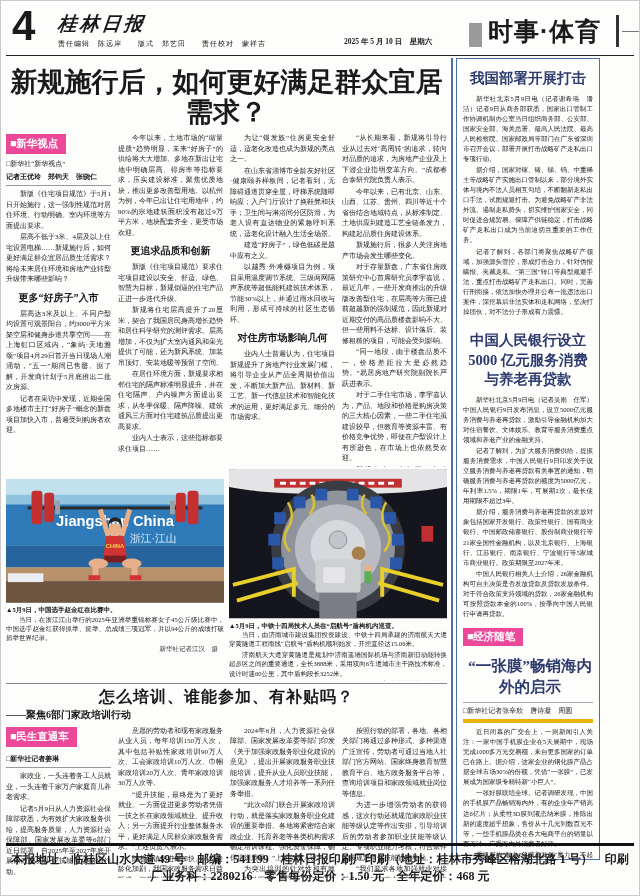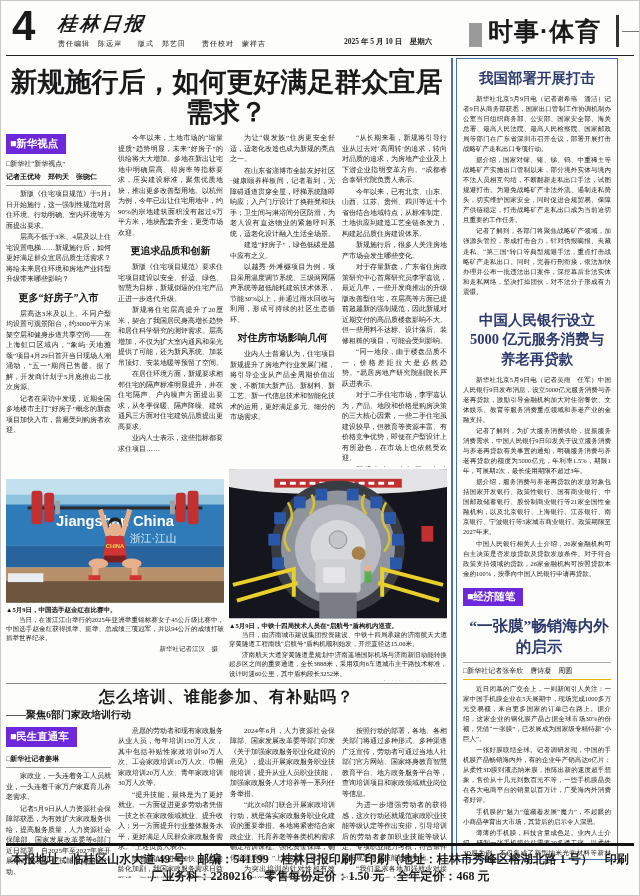--- a/index.html
+++ b/index.html
@@ -15,29 +15,29 @@
   .staff{position:absolute;left:52px;top:32px;font-size:7px;letter-spacing:1px;color:#111;}
   .dateline{position:absolute;left:338px;top:30px;font-size:7.5px;font-weight:bold;}
   .graybox{position:absolute;left:463px;top:16px;width:13px;height:24px;background:#9a9a9a;}
   .secttitle{position:absolute;left:482px;top:8px;font-family:"Liberation Sans","DejaVu Sans",sans-serif;
              font-weight:900;font-size:25px;letter-spacing:1px;}
   .sectbar{position:absolute;left:610px;top:8px;width:3px;height:32px;background:#333;}
   .sectline{position:absolute;left:616px;top:24px;width:20px;height:1px;background:#777;}
   
   .main{display:flex;height:802px;margin-top:2px;}
   .leftpane{width:447px;border-right:2px solid #4a6fae;padding-right:4px;box-sizing:border-box;}
-  .rightpane{width:162px;margin-left:3px;border:1px solid #4a6fae;box-sizing:border-box;
+  .rightpane{width:144px;margin-left:3px;border:1px solid #4a6fae;box-sizing:border-box;
              padding:6px 6px 4px 6px;overflow:hidden;}
   
   .bighead{font-family:"Liberation Sans","DejaVu Sans",sans-serif;font-weight:900;font-size:27px;
            text-align:center;letter-spacing:0;padding:10px 0 6px 0;line-height:1.1;}
   .cols{display:flex;gap:7px;height:334px;overflow:hidden;}
   .col{flex:1;overflow:hidden;font-size:7px;line-height:1.5;}
   .para{margin:0 0 1px 0;text-indent:2em;text-align:justify;}
-  .redlabel{display:inline-block;background:#6d28d9;color:#fff;font-weight:bold;font-size:10.5px;
+  .redlabel{display:inline-block;background:#ec4899;color:#fff;font-weight:bold;font-size:10.5px;
             font-family:"Liberation Sans","DejaVu Sans",sans-serif;padding:2px 8px 2px 4px;margin:1px 0 4px 0;}
   .byline-blk{font-size:7px;border-bottom:1px solid #999;padding:1px 0 3px 0;margin-bottom:3px;}
   .byline-blk .b2{font-weight:bold;margin-top:2px;}
   .subhead{font-size:10px;font-weight:bold;text-align:center;margin:5px 0 4px 0;}
   
   .photorow{display:flex;gap:5px;height:212px;overflow:hidden;margin-top:2px;}
   .fig{width:50%;}
   .fig.l{padding-top:10px;}
   .fig svg{display:block;width:100%;}
   .cap{font-size:6.5px;line-height:1.45;margin-top:2px;}
@@ -46,21 +46,21 @@
   
   .bott{border-top:1px solid #888;margin-top:2px;padding-top:4px;}
   .botthead{font-size:16px;font-weight:900;text-align:center;letter-spacing:1px;line-height:1.1;}
   .bottsub{font-size:10px;font-weight:bold;text-align:left;margin:2px 0 4px 0;}
   .bcols{display:flex;gap:7px;height:152px;overflow:hidden;}
   
   .rtitle{font-size:14.5px;font-weight:bold;color:#2c3a6e;text-align:center;line-height:1.35;margin:4px 0 5px 0;}
   .rbody{font-size:6.5px;line-height:1.55;}
   .rgap{height:9px;}
   .econtitle{font-size:15.5px;font-weight:bold;color:#2c3a6e;text-align:center;margin:6px 0 4px 4px;}
-  .econbyline{font-size:7px;border-top:1px solid #aaa;border-bottom:1px solid #eab308;
+  .econbyline{font-size:7px;border-top:1px solid #aaa;border-bottom:4px solid #eab308;
               padding:3px 0;margin:2px 0 4px 0;}
   
   .ftr{position:absolute;left:5px;right:5px;bottom:10px;}
   .ftr .rule{height:3px;background:#111;margin-bottom:5px;}
   .ftr .txt{font-size:12px;font-weight:bold;text-align:center;}
 </style>
 </head>
 <body>
 
 <div id="page">

